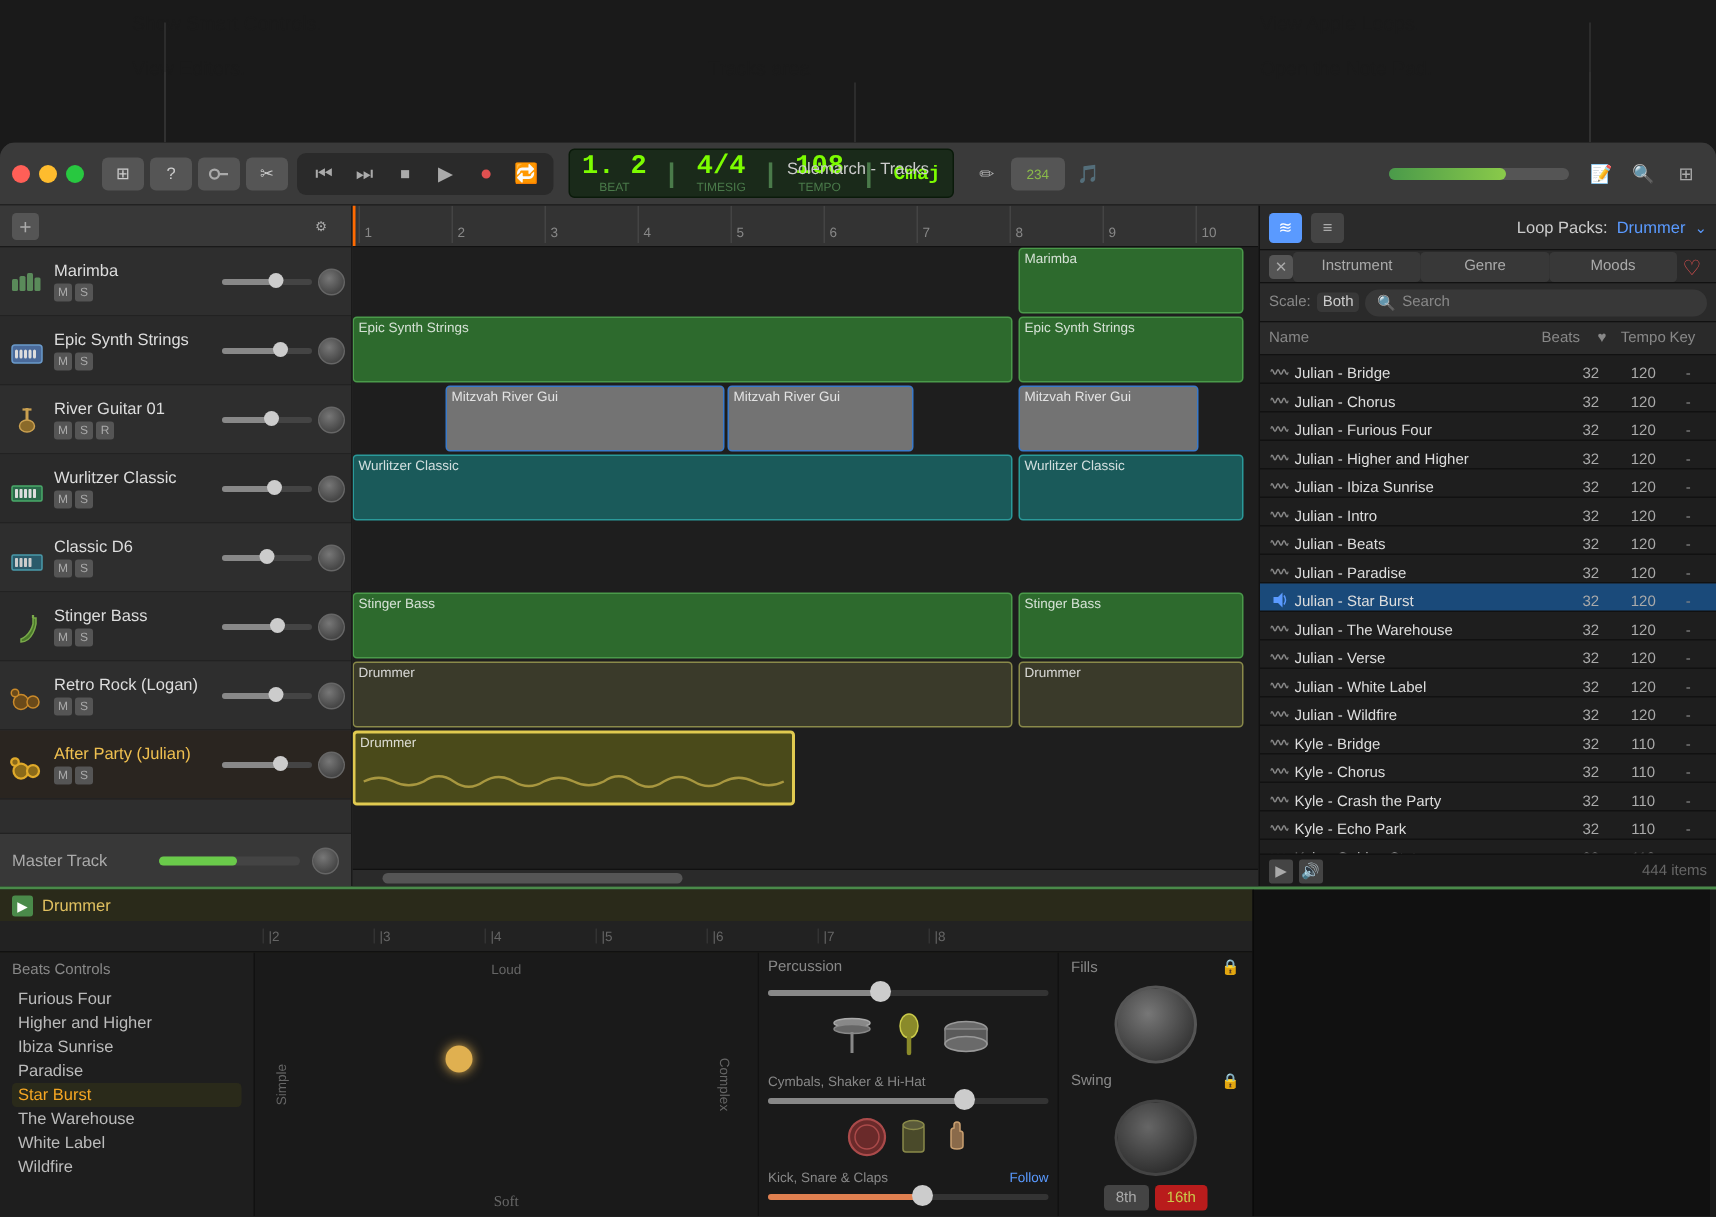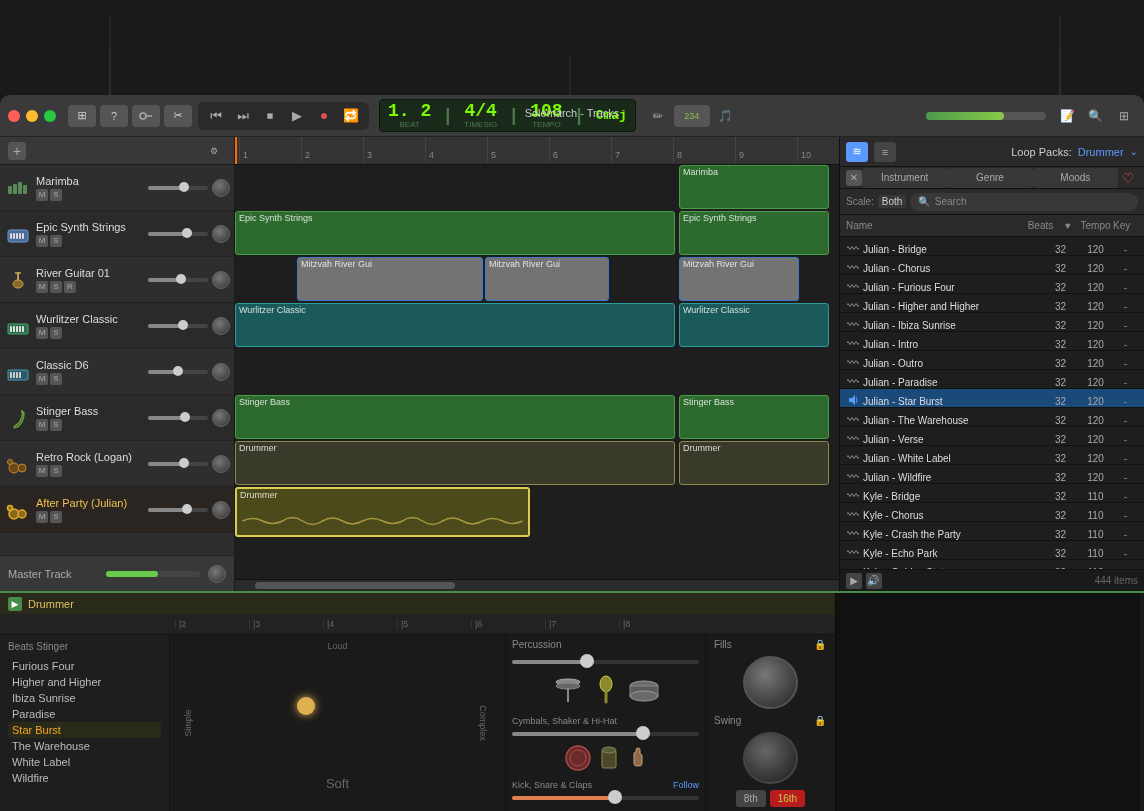--- a/index.html
+++ b/index.html
@@ -823,21 +823,21 @@
               <div class="loop-beats">32</div>
               <div class="loop-tempo">120</div>
               <div class="loop-key">-</div>
             </div>
             <div class="loop-item">
               <div class="loop-icon">
                 <svg width="12" height="10" viewBox="0 0 12 10">
                   <path d="M0,5 Q1,2 2,5 Q3,8 4,5 Q5,2 6,5 Q7,8 8,5 Q9,2 10,5 Q11,8 12,5" fill="none" stroke="#888" stroke-width="1"></path>
                 </svg>
               </div>
-              <div class="loop-name">Julian - Outro</div>
+              <div class="loop-name">Julian - Beats</div>
               <div class="loop-beats">32</div>
               <div class="loop-tempo">120</div>
               <div class="loop-key">-</div>
             </div>
             <div class="loop-item">
               <div class="loop-icon">
                 <svg width="12" height="10" viewBox="0 0 12 10">
                   <path d="M0,5 Q1,2 2,5 Q3,8 4,5 Q5,2 6,5 Q7,8 8,5 Q9,2 10,5 Q11,8 12,5" fill="none" stroke="#888" stroke-width="1"></path>
                 </svg>
               </div>
@@ -988,35 +988,35 @@
               <div style="width:74px; font-size:9px; color:#666; border-left:1px solid #333; padding-left:3px;">|6</div>
               <div style="width:74px; font-size:9px; color:#666; border-left:1px solid #333; padding-left:3px;">|7</div>
               <div style="width:74px; font-size:9px; color:#666; border-left:1px solid #333; padding-left:3px;">|8</div>
             </div>
           </div>
         </div>
 
         <div style="flex:1; display:flex; overflow:hidden;">
 
           <div style="width:170px; background:#1e1e1e; padding:6px 8px; border-right:1px solid #111; overflow-y:hidden;">
-            <div style="font-size:10px; color:#888; margin-bottom:6px;">Beats Stinger</div>
+            <div style="font-size:10px; color:#888; margin-bottom:6px;">Beats Controls</div>
             <div style="font-size:11px; color:#bbb; padding:2px 4px; border-radius:3px; cursor:pointer;">Furious Four</div>
             <div style="font-size:11px; color:#bbb; padding:2px 4px; border-radius:3px; cursor:pointer;">Higher and Higher</div>
             <div style="font-size:11px; color:#bbb; padding:2px 4px; border-radius:3px; cursor:pointer;">Ibiza Sunrise</div>
             <div style="font-size:11px; color:#bbb; padding:2px 4px; border-radius:3px; cursor:pointer;">Paradise</div>
             <div style="font-size:11px; color:#f5a623; padding:2px 4px; border-radius:3px; cursor:pointer; background:#2a2a1a;">Star Burst</div>
             <div style="font-size:11px; color:#bbb; padding:2px 4px; border-radius:3px; cursor:pointer;">The Warehouse</div>
             <div style="font-size:11px; color:#bbb; padding:2px 4px; border-radius:3px; cursor:pointer;">White Label</div>
             <div style="font-size:11px; color:#bbb; padding:2px 4px; border-radius:3px; cursor:pointer;">Wildfire</div>
           </div>
 
           <div style="flex:1; background:#1a1a1a; position:relative; min-width:180px;">
 
             <div style="position:absolute; top:6px; left:50%; transform:translateX(-50%); font-size:9px; color:#666;">Loud</div>
-            <div style="position:absolute; bottom:20px; left:50%; transform:translateX(-50%); font-size:13px; color:#666;">Soft</div>
+            <div style="position:absolute; bottom:4px; left:50%; transform:translateX(-50%); font-size:10px; color:#666;font-family:Liberation Serif, serif;">Soft</div>
             <div style="position:absolute; left:4px; top:50%; transform:translateY(-50%) rotate(-90deg); font-size:9px; color:#666; white-space:nowrap;">Simple</div>
             <div style="position:absolute; right:4px; top:50%; transform:translateY(-50%) rotate(90deg); font-size:9px; color:#666; white-space:nowrap;">Complex</div>
 
             <div style="position:absolute; top:35%; left:38%; width:18px; height:18px; background:#e0b050; border-radius:50%; box-shadow:0 0 8px #e0b050;"></div>
           </div>
 
           <div style="width:200px; background:#1a1a1a; border-left:1px solid #111; padding:4px 6px; display:flex; flex-direction:column; gap:6px;">
             <div style="font-size:10px; color:#888;">Percussion</div>
 
             <div style="height:4px; background:#333; border-radius:2px; position:relative; margin-top:4px;">

